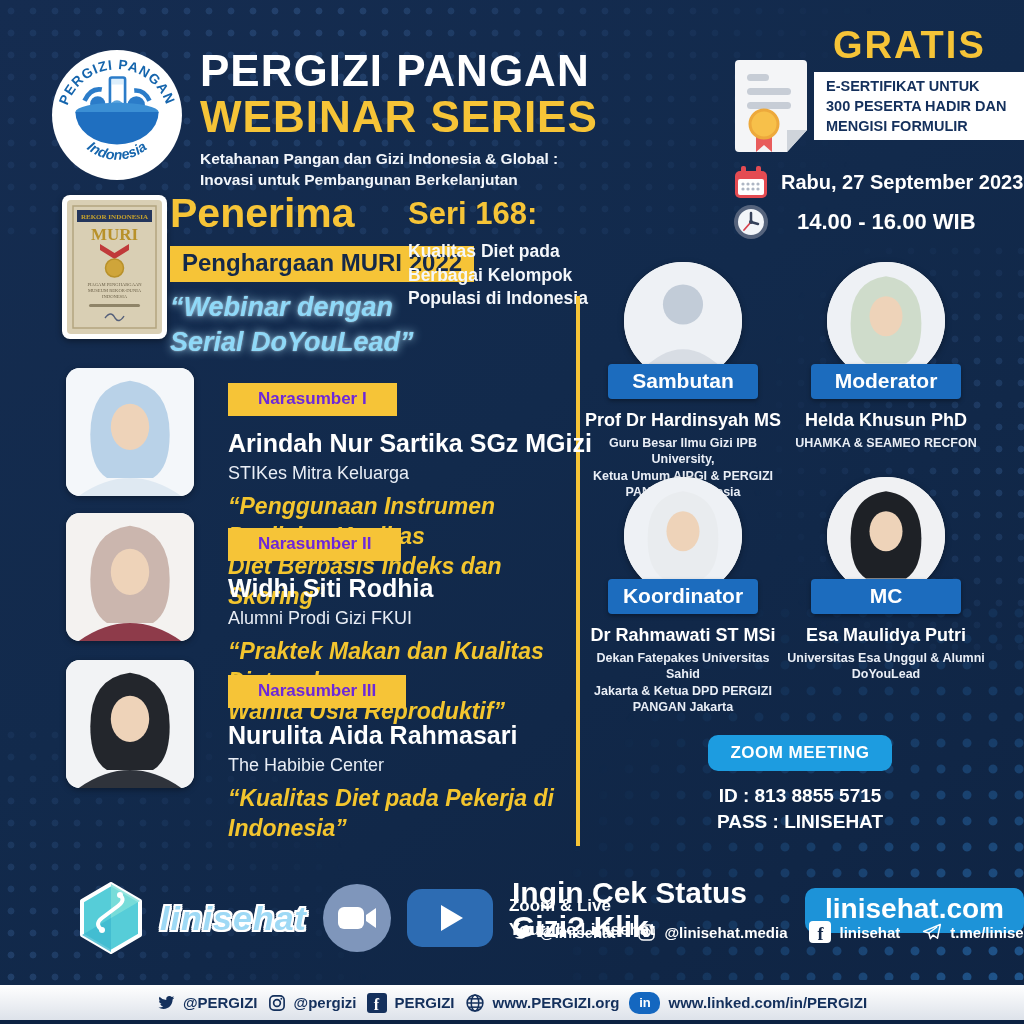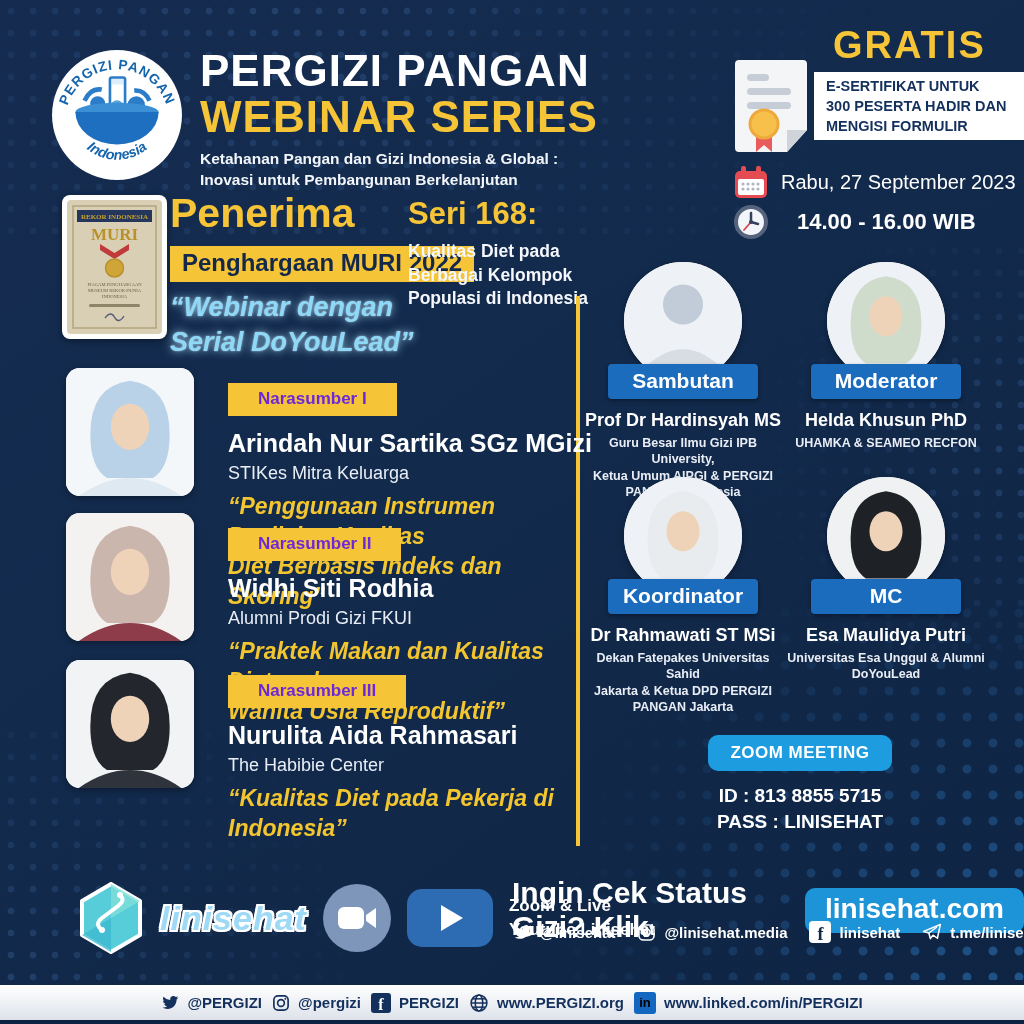--- a/index.html
+++ b/index.html
@@ -25,21 +25,21 @@
   .title2 { font-size:44px; font-weight:bold; color:#f6c437; letter-spacing:1px; line-height:1.05; }
   .subtitle { margin-top:9px; font-size:15.5px; font-weight:bold; color:#f2f6fb; line-height:1.35; }
 
   .gratis { position:absolute; left:833px; top:24px; font-size:38px; font-weight:bold; color:#f6c437; letter-spacing:2px; }
   .cert-strip { position:absolute; left:814px; top:72px; width:210px; height:68px; background:#ffffff; display:flex; flex-direction:column; justify-content:center; padding-left:12px; }
   .cert-strip div { font-size:14.5px; font-weight:bold; color:#14305c; line-height:1.38; }
   .cert-icon { position:absolute; left:731px; top:56px; width:86px; height:102px; z-index:3; }
   .date-row, .time-row { position:absolute; left:733px; display:flex; align-items:center; gap:12px; }
   .date-row { top:164px; }
   .time-row { top:204px; }
-  .date-row .txt { font-size:20px; font-weight:normal; color:#ffffff;text-align:right; }
+  .date-row .txt { font-size:20px; font-weight:bold; color:#ffffff;text-align:right; }
   .time-row .txt { font-size:22px; font-weight:bold; color:#ffffff;margin-left:16px; }
 
   
   .muri-cert { position:absolute; left:62px; top:195px; width:105px; height:144px; background:#fff; border-radius:8px; padding:5px; box-shadow:0 2px 6px rgba(0,0,0,.4); }
   .penerima { position:absolute; left:170px; top:190px; font-size:41px; font-weight:bold; color:#f6c437; }
   .muri-badge { position:absolute; left:170px; top:246px; background:#f6c437; color:#14294a; font-size:24px; font-weight:bold; padding:3px 12px 5px; }
   .muri-quote { position:absolute; left:170px; top:290px; font-size:27px; font-weight:bold; font-style:italic; color:#8fd9f8; line-height:1.3;
     text-shadow:0 0 10px rgba(173,226,252,.9), 0 0 2px rgba(255,255,255,.6); }
   .seri { position:absolute; left:408px; top:196px; font-size:31px; font-weight:bold; color:#f6c437; }
   .seri-desc { position:absolute; left:408px; top:240px; font-size:17.5px; font-weight:bold; color:#f4f7fb; line-height:1.35; }
@@ -88,21 +88,21 @@
   .social-item .lbl { font-size:15px; font-weight:bold; color:#ffffff; }
 
   
   .footer { position:absolute; left:0; top:985px; width:1024px; height:35px; background:linear-gradient(#ffffff,#dde2ea); display:flex; align-items:center; justify-content:center; gap:10px; }
   .footer-item { display:flex; align-items:center; gap:8px; color:#14305c; }
   .footer-item .lbl { font-size:15px; font-weight:bold; color:#14305c; }
   .footer-strip { position:absolute; left:0; top:1020px; width:1024px; height:4px; background:#0d2242; }
 
   .fb-white { width:22px; height:22px; background:#ffffff; border-radius:4px; color:#14294a; font-weight:bold; font-size:18px; display:flex; align-items:flex-end; justify-content:center; line-height:1; font-family:"Liberation Serif", serif; }
   .fb-navy { width:20px; height:20px; background:#14305c; border-radius:3px; color:#ffffff; font-weight:bold; font-size:16px; display:flex; align-items:flex-end; justify-content:center; line-height:1; font-family:"Liberation Serif", serif; }
-  .li-badge { width:22px; height:22px; background:#1467c0; border-radius:3px; color:#000000; font-weight:bold; font-size:13px; display:flex; align-items:center; justify-content:center; }
+  .li-badge { width:31px; height:22px; background:#1467c0; border-radius:10px; color:#ffffff; font-weight:bold; font-size:13px; display:flex; align-items:center; justify-content:center; }
 </style>
 </head>
 <body>
 
 <div id="poster">
 
   <div class="dots mask-tl" style="left:0;top:0;width:1024px;height:240px;"></div>
   <div class="dots mask-r" style="right:0;top:240px;width:300px;height:420px;"></div>
   <div class="dots bright mask-br" style="right:0;bottom:44px;width:460px;height:380px;"></div>
   <div class="dots mask-bl" style="left:0;bottom:40px;width:420px;height:260px;"></div>

